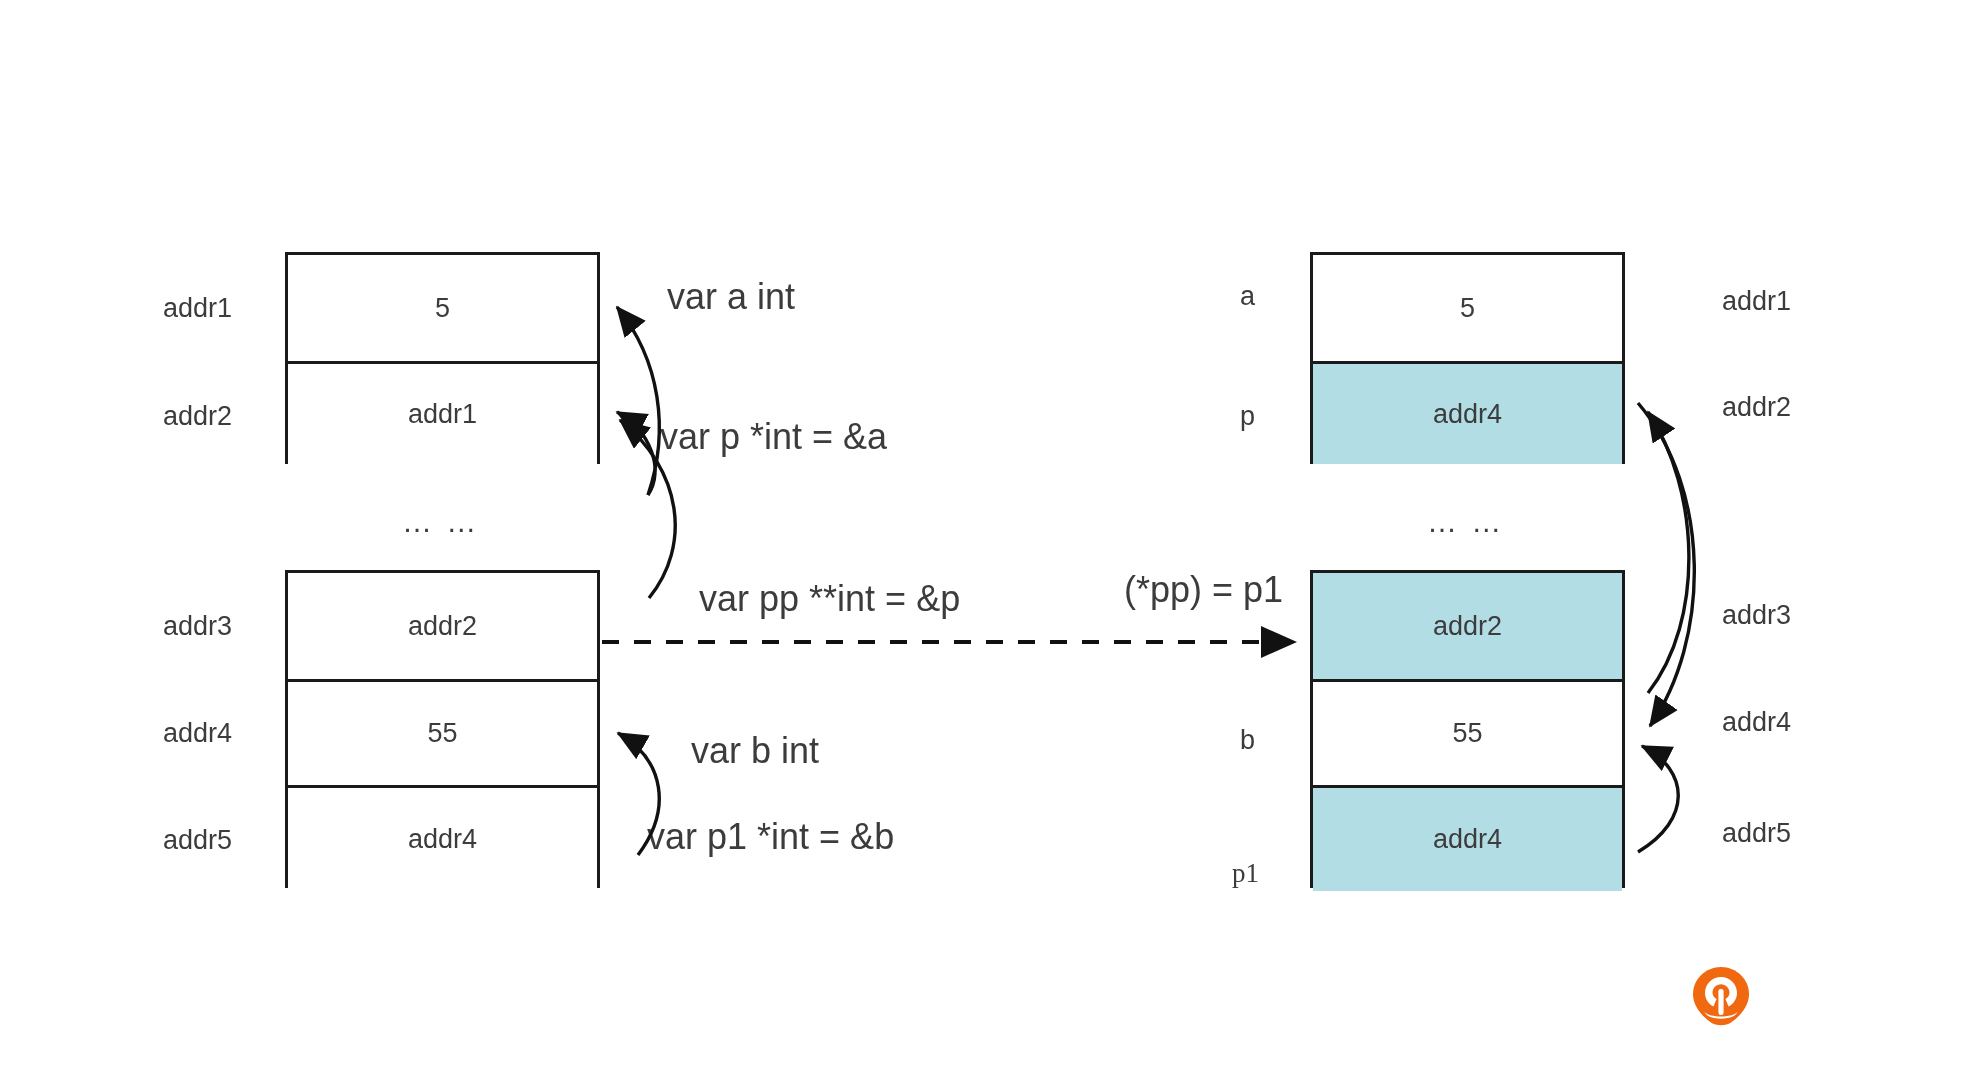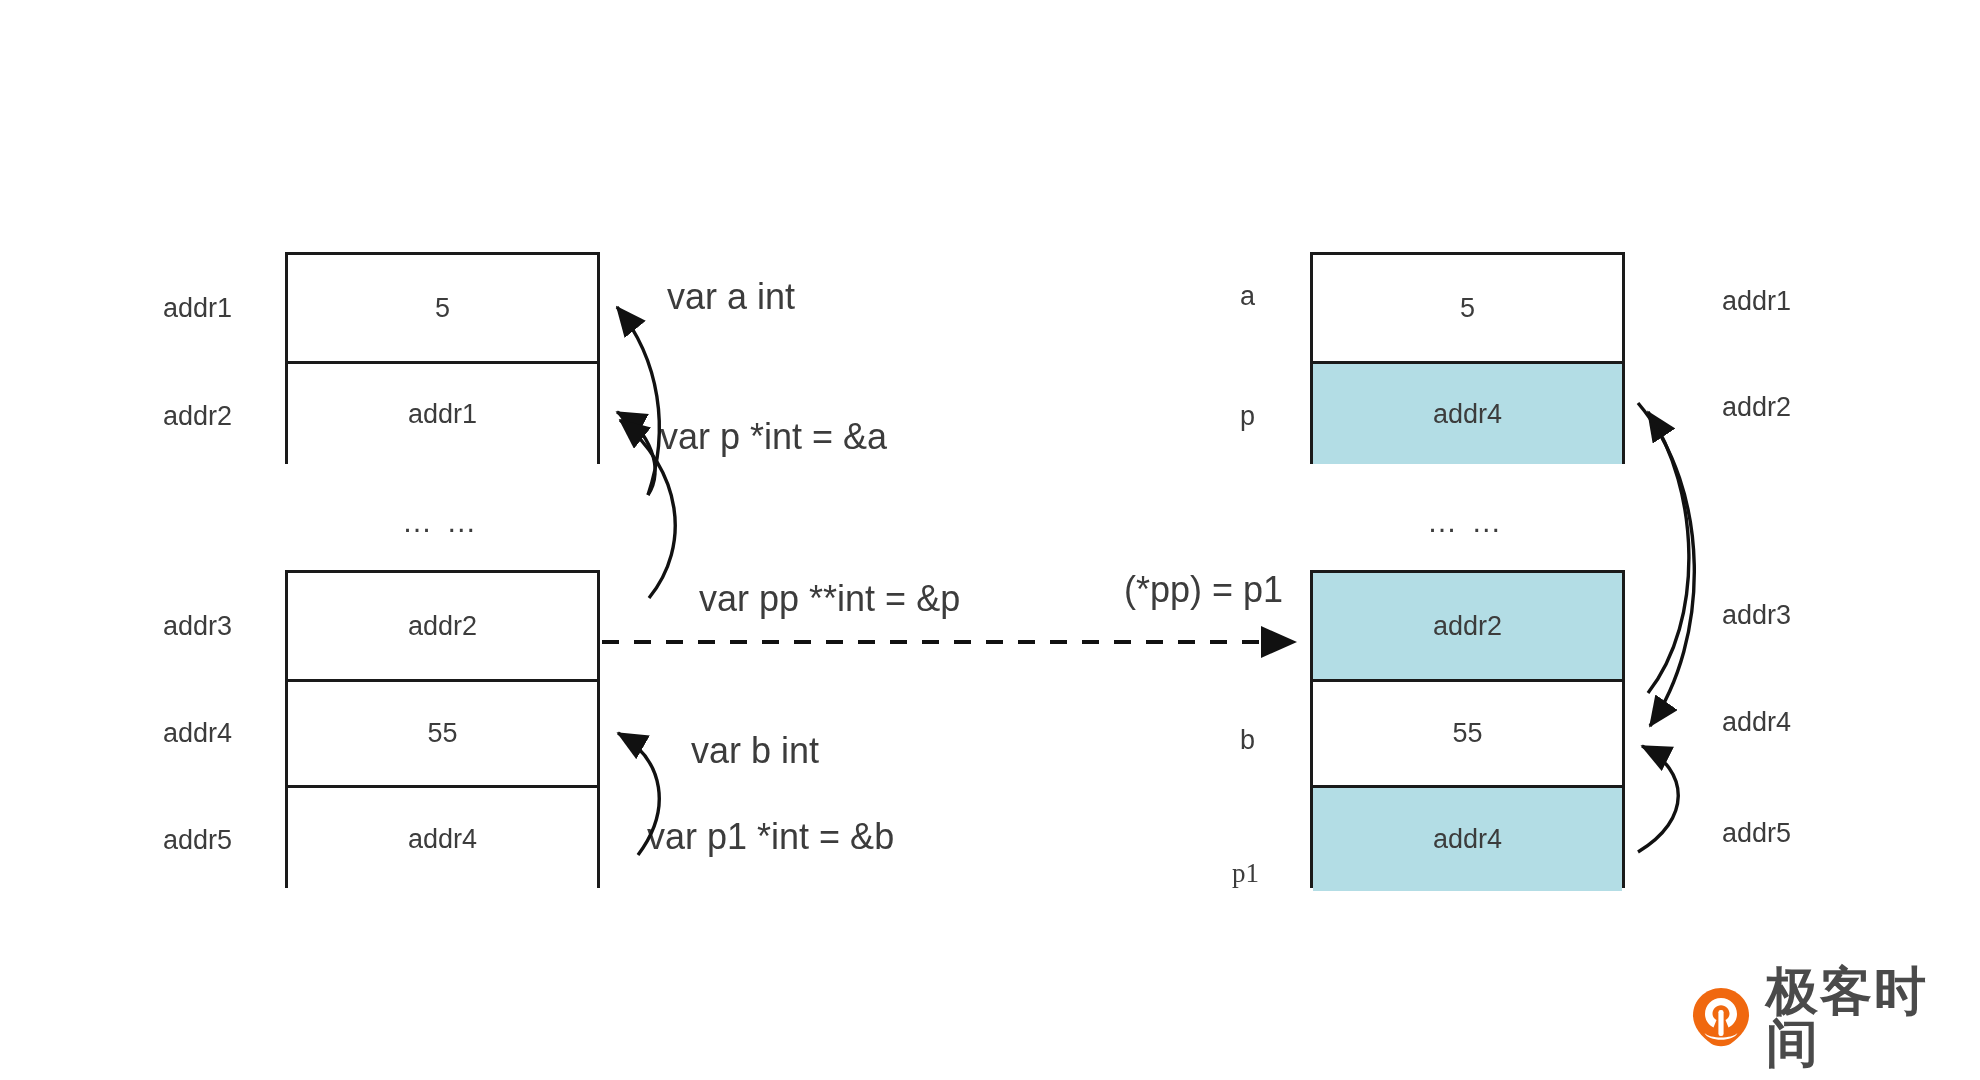--- a/index.html
+++ b/index.html
@@ -138,16 +138,15 @@
 
   <div class="watermark" style="left:1690px;top:965px;">
     <div class="wm-mark">
       <svg width="62" height="62" viewBox="0 0 62 62">
         <path d="M31 2 C15.5 2 3 14.2 3 29.2 C3 40.5 11 50.5 21 57.5 C26 61 36 61 41 57.5 C51 50.5 59 40.5 59 29.2 C59 14.2 46.5 2 31 2 Z" fill="#f0680f"></path>
         <path d="M31 12 C22 12 15 19 15 28 C15 34 18.5 39 23.5 41.5 L26.5 34 C24 32.5 22.5 30.4 22.5 27.6 C22.5 23 26.3 19.2 31 19.2 C35.7 19.2 39.5 23 39.5 27.6 C39.5 30.4 38 32.5 35.5 34 L38.5 41.5 C43.5 39 47 34 47 28 C47 19 40 12 31 12 Z" fill="#ffffff"></path>
         <rect x="28.4" y="24" width="5.2" height="26" rx="2.2" fill="#ffffff"></rect>
         <path d="M14.5 47 C20 53 42 53 47.5 47 C44 56 18 56 14.5 47 Z" fill="#ffffff"></path>
       </svg>
     </div>
-    <div class="wm-text">极客时间</div>
   </div>
 
 </div>
 
 </body></html>

